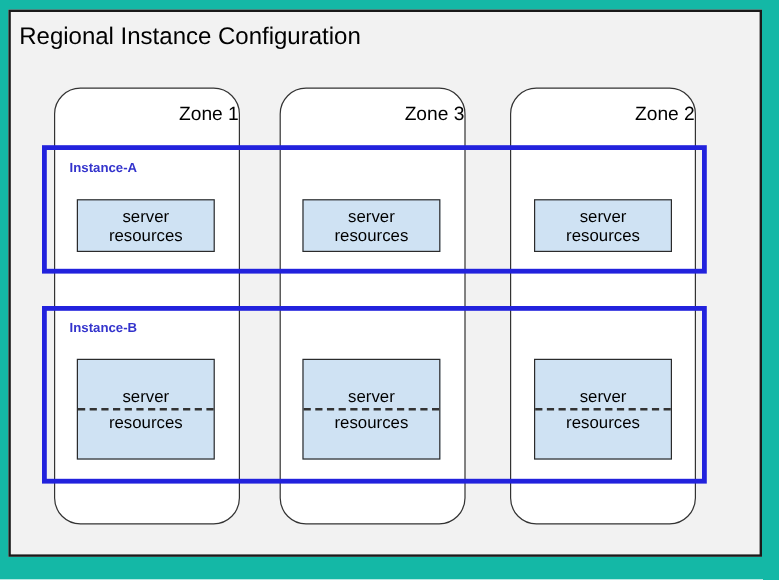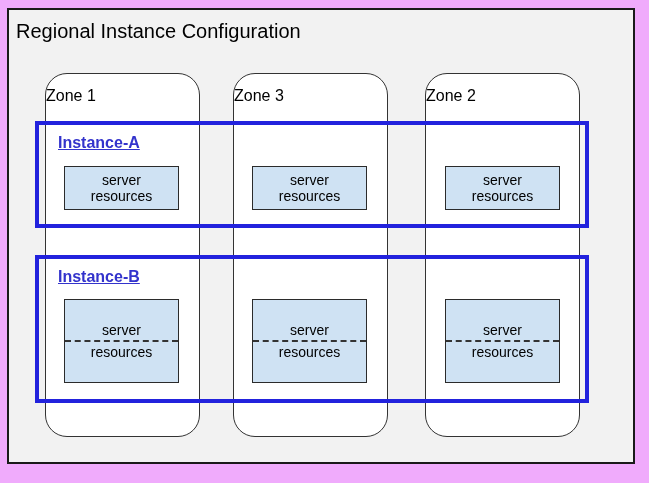--- a/index.html
+++ b/index.html
@@ -1,20 +1,20 @@
 <!DOCTYPE html>
 <html><head>
 <meta charset="utf-8">
 <style>
   html, body { margin: 0; padding: 0; background: #ffffff; }
   .canvas {
     position: relative;
     width: 649px;
     height: 483px;
-    background: #f0abfc;
+    background: #14b8a6;
     font-family: "Liberation Sans", sans-serif;
     overflow: hidden;
   }
   .outer {
     position: absolute;
     left: 7px; top: 8px;
     width: 628px; height: 456px;
     background: #f2f2f2;
     border: 2px solid #1a1a1a;
     box-sizing: border-box;
@@ -36,43 +36,42 @@
     border: 1px solid #333333;
     border-radius: 22px;
     box-sizing: border-box;
     z-index: 1;
   }
   .zone1 { left: 45px; }
   .zone2 { left: 233px; }
   .zone3 { left: 425px; }
   .zone-label {
     margin-top: 13px;
-    text-align: left;
+    text-align: right;
     font-size: 16px;
     color: #000000;
   }
   .instance {
     position: absolute;
     left: 35px;
     width: 554px;
     border: 4px solid #2222dd;
     box-sizing: border-box;
     background: transparent;
     z-index: 2;
   }
   .instance-a { top: 121px; height: 107px; }
   .instance-b { top: 255px; height: 148px; }
   .instance-label {
     position: absolute;
     left: 19px; top: 9px;
-    font-size: 16px;
+    font-size: 11px;
     font-weight: bold;
     color: #3333cc;
     white-space: nowrap;
-    text-decoration: underline;
   }
   .srv {
     position: absolute;
     width: 115px;
     background: #cfe2f3;
     border: 1px solid #2b2b2b;
     box-sizing: border-box;
     display: flex;
     flex-direction: column;
     align-items: center;

